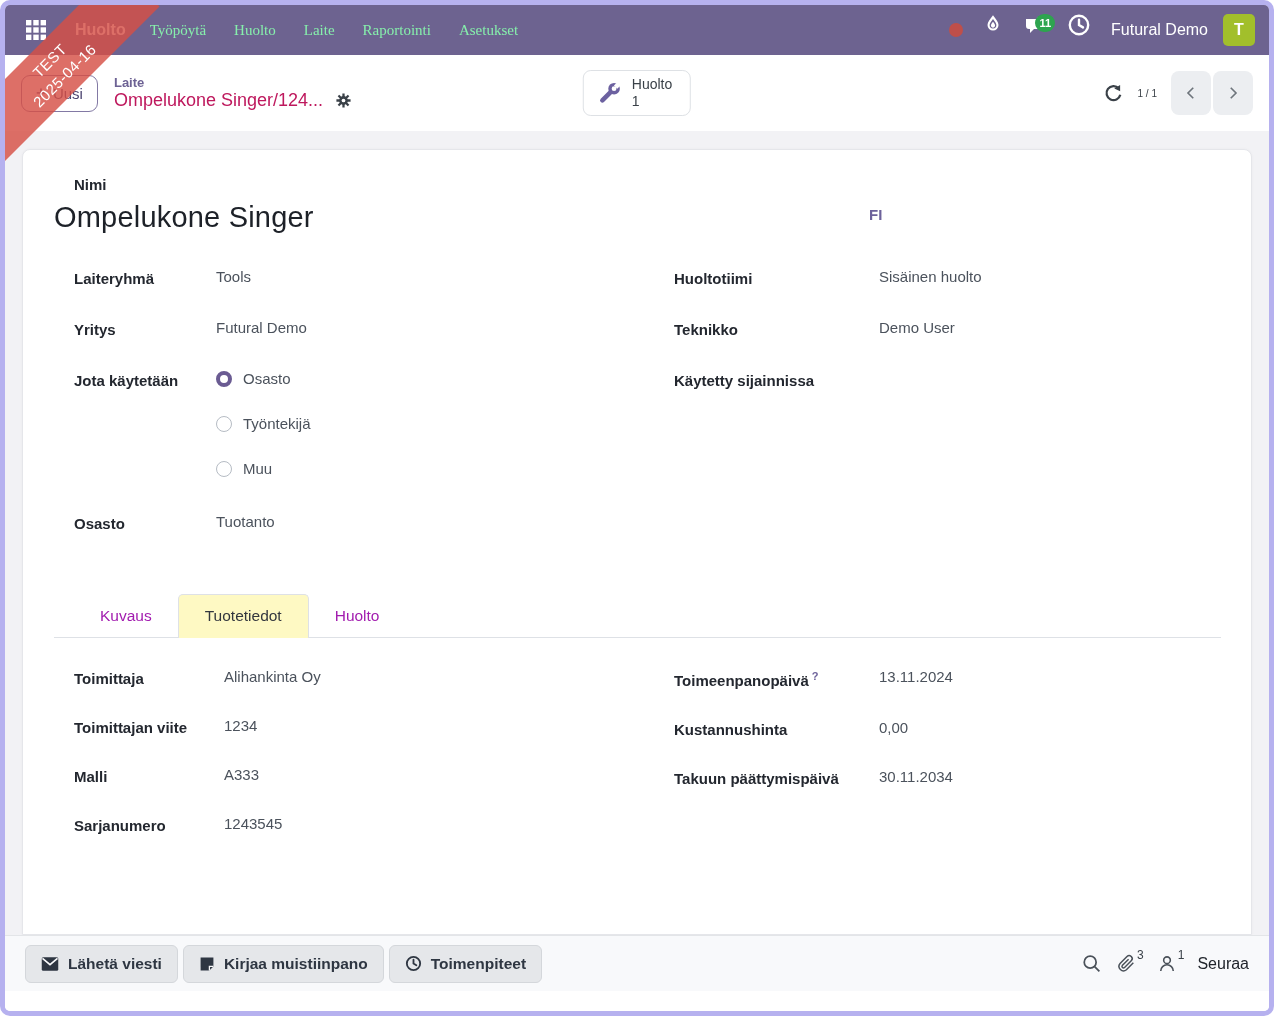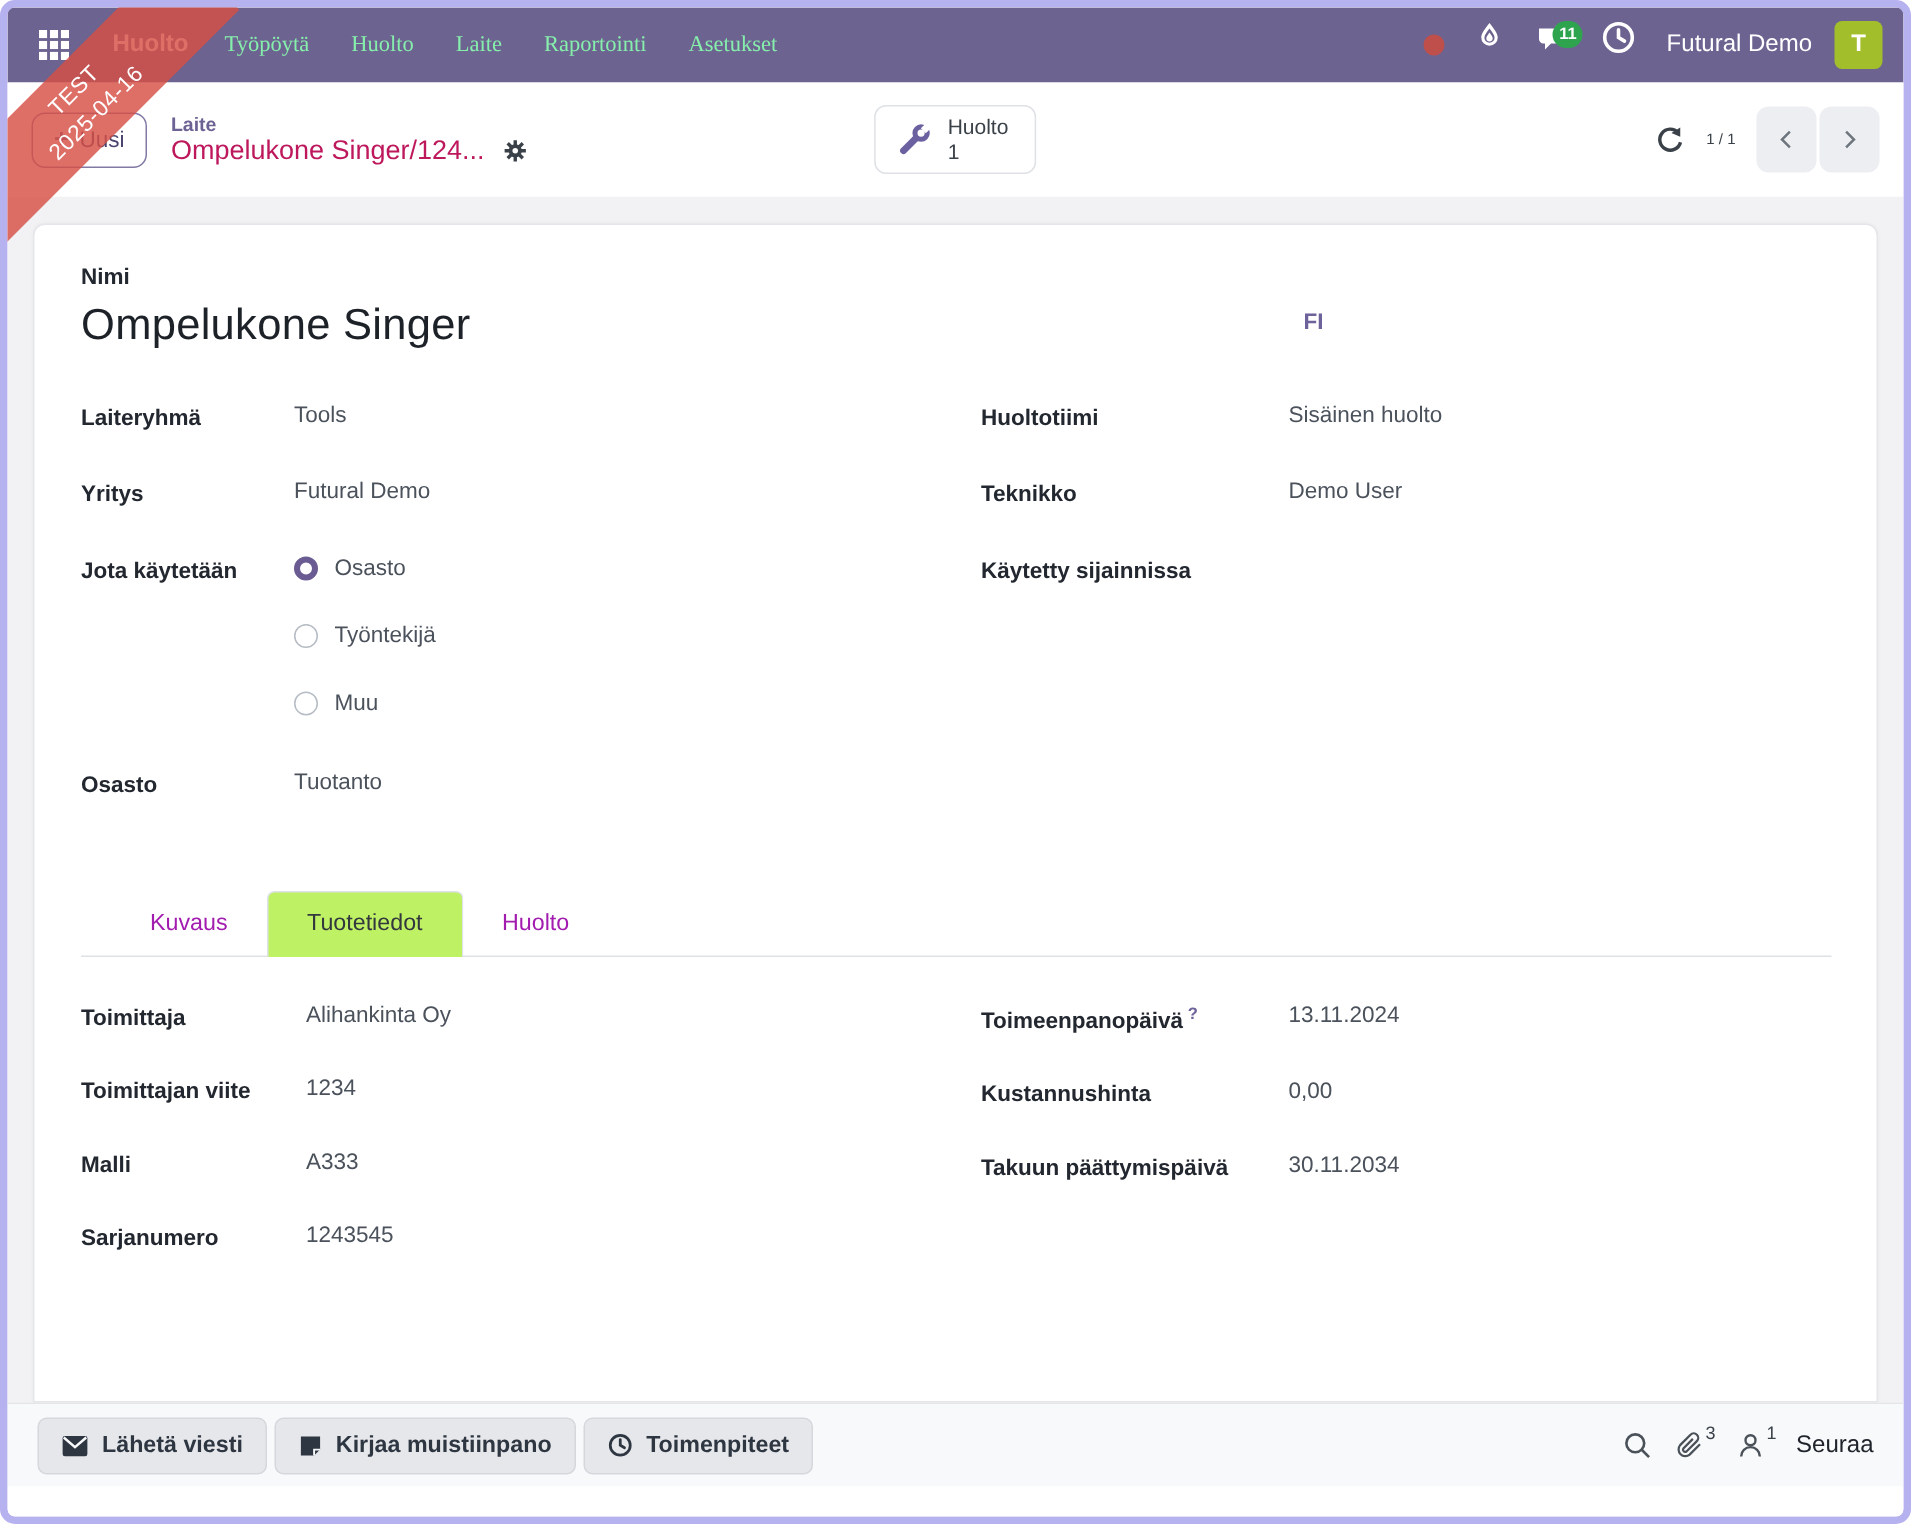--- a/index.html
+++ b/index.html
@@ -62,21 +62,21 @@
   .pager-text { font-size:10px; color:#3a4148; }
   .pager-btns { display:flex; gap:2px; }
   .pager-btns button { width:40px; height:44px; background:#eceef1; border:none; border-radius:8px; cursor:pointer; display:flex; align-items:center; justify-content:center; }
 
   
   .content-bg { flex:1; background:#f2f2f5; padding:18px 17px 0 17px; overflow:hidden; }
   .sheet {
     position:relative; background:#fff; border:1px solid #e5e6ea; border-radius:8px 8px 0 0;
     height:100%; padding:26px 30px 0 31px; box-shadow:0 0 3px rgba(0,0,0,.04);
   }
-  .fld-label { font-size:15px; font-weight:700; color:#23272f; }
+  .fld-label { font-size:15px; font-weight:700; color:#23272f;margin-left:20px; }
   .name-label { margin-bottom:8px; }
   .sheet h1 { font-size:29px; font-weight:400; color:#1d2128; margin-bottom:34px; letter-spacing:.2px; }
   .fi-flag { position:absolute; top:56px; left:846px; color:#6d629b; font-size:15px; font-weight:700; cursor:pointer; }
 
   .field-grid { display:flex; }
   .col-left { width:600px; flex:none; }
   .col-right { flex:1; }
   .frow { display:flex; margin-bottom:32px; }
   .frow .fld-label { width:142px; flex:none; padding-top:2px; }
   .col-right .frow .fld-label { width:205px; }
@@ -86,21 +86,21 @@
   .radio-opt { display:flex; align-items:center; gap:11px; cursor:pointer; }
   .radio { width:16px; height:16px; border-radius:50%; background:#fff; border:1px solid #b6bcc4; flex:none; }
   .radio.sel { border:4.5px solid #6a5b92; }
   .radio-lbl { font-size:15px; color:#4b525c; }
   .frow.radios { margin-bottom:36px; }
 
   
   .tabs { display:flex; align-items:flex-end; border-bottom:1px solid #dee1e6; margin-top:30px; padding-left:20px; }
   .tab { font-size:15.5px; padding:12px 26px; background:none; border:none; color:#a21caf; cursor:pointer; font-family:inherit; position:relative; }
   .tab.active {
-    color:#33373e; background:#bef264; border:1px solid #dee1e6; border-bottom:none; border-radius:5px 5px 0 0; margin-bottom:-1px; padding-bottom:13px;
+    color:#33373e; background:#fef9c3; border:1px solid #dee1e6; border-bottom:none; border-radius:5px 5px 0 0; margin-bottom:-1px; padding-bottom:13px;
   }
   .tab-pane { padding-top:30px; }
   .tab-pane .col-left .frow .fld-label { width:150px; }
   .tab-pane .frow { margin-bottom:30px; }
   .help-sup { color:#6d629b; font-size:11px; vertical-align:super; margin-left:3px; cursor:pointer; }
 
   
   .chatter {
     flex:none; height:56px; background:#f8f9fb; border-top:1px solid #e3e5e8;
     display:flex; align-items:center; padding:0 20px; gap:5px;

